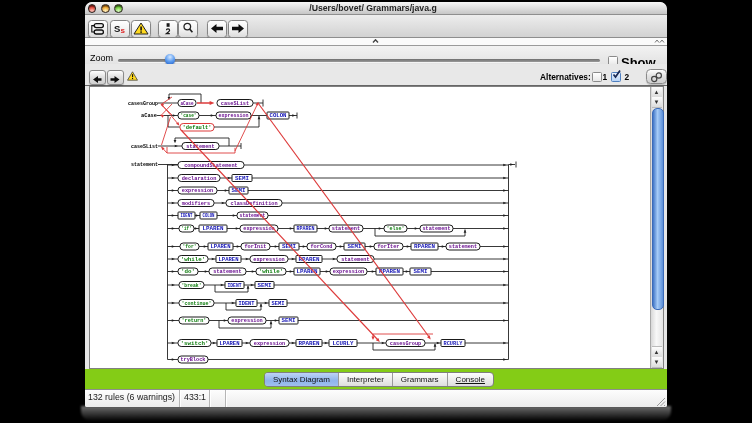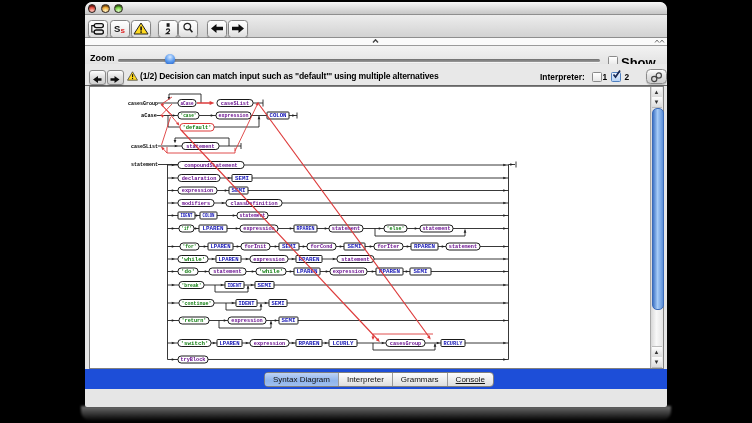--- a/index.html
+++ b/index.html
@@ -23,41 +23,42 @@
 .warnrow{position:absolute;left:0;top:62px;width:582px;height:21px;background:#e8e8e8;border-bottom:1px solid #666;}
 .sbtn{position:absolute;border:1px solid #8a8a8a;border-radius:3px;
 background:linear-gradient(#ffffff,#e2e2e2 45%,#cfcfcf);box-shadow:0 1px 1px rgba(0,0,0,.18);}
 .cvwrap{position:absolute;left:3.5px;top:84px;width:573px;height:281px;border:1px solid #808080;background:#fff;}
 .sb{position:absolute;right:0;top:0;width:11.5px;height:281px;border-left:1px solid #a8a8a8;
 background:linear-gradient(90deg,#d8d8d8,#f8f8f8 45%,#e4e4e4);}
 .sbarr{position:absolute;left:0.5px;width:10px;height:10px;background:linear-gradient(#fdfdfd,#dcdcdc);
 border-bottom:1px solid #bbb;color:#333;font-size:6px;line-height:10px;text-align:center;}
 .thumb{position:absolute;left:1px;top:21px;width:9.5px;height:200px;border-radius:5px;
 background:linear-gradient(90deg,#3f74c6,#a5cbf7 45%,#5b8ed8);border:0.5px solid #3a6ab8;}
-.tabband{position:absolute;left:0;top:366.5px;width:582px;height:20px;background:#1d4ed8;}
+.tabband{position:absolute;left:0;top:366.5px;width:582px;height:20px;background:#84cc16;}
 .tabs{position:absolute;left:179px;top:3px;height:13px;border:1px solid #7f7f7f;border-radius:4px;
 background:linear-gradient(#fdfdfd,#dedede);display:flex;overflow:hidden;}
 .tab{height:13px;line-height:13px;font-size:8px;color:#111;padding:0 8px;border-right:1px solid #9a9a9a;}
 .tab.last{border-right:none;text-decoration:underline;}
 .tab.sel{background:linear-gradient(#bed3f5,#8fb4ec 60%,#9fc0ef);}
 .statusbar{position:absolute;left:0;top:386.5px;width:582px;height:18.5px;
 background:linear-gradient(#fdfdfd,#ebebeb);border-top:1px solid #8e8e8e;}
 .scell{position:absolute;top:0;height:18.5px;border-right:1px solid #b5b5b5;box-shadow:1px 0 0 #fff;}
 .stext{font-size:8.8px;color:#1a1a1a;line-height:15.5px;}
 .cb{position:absolute;width:7.5px;height:7.5px;border:1px solid #8a8a8a;border-radius:1.5px;
 background:linear-gradient(#fff,#e8e8e8);}
 </style></head><body>
 <div id="stage">
  <div class="shadow"></div>
  <div class="win">
 
   <div class="titlebar">
     <div class="tl" style="left:2.7px;background:radial-gradient(circle at 50% 72%,#ff9d8c,#e03a2c 55%,#8c130a);"></div>
     <div class="tl" style="left:16.3px;background:radial-gradient(circle at 50% 72%,#ffeb9c,#f2a327 55%,#a35d04);"></div>
     <div class="tl" style="left:29px;background:radial-gradient(circle at 50% 72%,#c2f695,#68c830 55%,#2f7d08);"></div>
+    <div class="title">/Users/bovet/ Grammars/java.g</div>
   </div>
 
   <div class="toolbar">
     <div class="tbtn" style="left:3px;">
       <svg width="18" height="15" viewBox="0 0 18 15">
         <rect x="5.2" y="2.6" width="9.2" height="4" rx="2" fill="#e8e8e8" stroke="#111" stroke-width="1.3"></rect>
         <rect x="5.2" y="9" width="9.2" height="4" rx="2" fill="#e8e8e8" stroke="#111" stroke-width="1.3"></rect>
         <path d="M5.2,4.6 H2.8 V11 H5.2" stroke="#111" stroke-width="1.1" fill="none"></path>
       </svg></div>
     <div class="tbtn" style="left:24.5px;">
@@ -94,21 +95,21 @@
   <div class="band">
     <svg style="position:absolute;left:286.5px;top:1px" width="7" height="4" viewBox="0 0 7 4">
       <path d="M1,3.5 L3.5,0.8 L6,3.5" stroke="#444" stroke-width="1.4" fill="none"></path>
         </svg>
     <svg style="position:absolute;left:569px;top:1px" width="11" height="4" viewBox="0 0 11 4">
       <path d="M1,3.5 L3,1 L5,3.5 M6,3.5 L8,1 L10,3.5" stroke="#777" stroke-width="1" fill="none"></path>
         </svg>
   </div>
 
   <div class="zoomrow">
-    <div style="position:absolute;left:5px;top:7.5px;font-size:9px;color:#000;font-weight:bold;">Zoom</div>
+    <div style="position:absolute;left:5px;top:7.5px;font-size:9px;color:#000;font-weight:normal;">Zoom</div>
     <div style="position:absolute;left:33px;top:13px;width:482px;height:3px;border-radius:2px;
          background:linear-gradient(#6e6e6e,#9a9a9a);box-shadow:0 1px 0 #f4f4f4;"></div>
     <div style="position:absolute;left:79.5px;top:8.9px;width:10.5px;height:10.5px;border-radius:50%;
          background:radial-gradient(circle at 50% 28%,#d6e9ff,#5c9cf0 48%,#1b57c2);box-shadow:0 1px 1.5px rgba(0,0,0,.4);"></div>
     <div class="cb" style="left:523px;top:10.5px;"></div>
     <div style="position:absolute;left:536px;top:9px;font-size:13px;color:#000;font-weight:bold;">Show NFA</div>
   </div>
 
   <div class="warnrow">
     <div class="sbtn" style="left:4px;top:6px;width:15px;height:12.5px;">
@@ -119,22 +120,21 @@
     <div class="sbtn" style="left:21.5px;top:6px;width:15px;height:12.5px;">
       <svg width="14" height="11" viewBox="0 0 14 11">
             <path d="M11.5,5.5 L6.5,2 V4.2 H2.5 V6.8 H6.5 V9 Z" fill="#111"></path>
           </svg>
     </div>
     <svg style="position:absolute;left:42px;top:7px;" width="11" height="10" viewBox="0 0 11 10">
       <path d="M5.5,0.8 L10.5,9.2 H0.5 Z" fill="#ffd91e" stroke="#444" stroke-width="0.8"></path>
       <rect x="5" y="3.2" width="1.1" height="3" fill="#111"></rect>
           <rect x="5" y="7" width="1.1" height="1.1" fill="#111"></rect>
     </svg>
-    <div style="position:absolute;left:55px;top:6.5px;font-size:8.6px;color:#000;font-weight:bold;letter-spacing:-0.15px;">(1/2) Decision can match input such as "default"' using multiple alternatives</div>
-    <div style="position:absolute;left:455px;top:7.5px;font-size:8.4px;color:#000;font-weight:bold;">Interpreter:</div>
+    <div style="position:absolute;left:455px;top:7.5px;font-size:8.4px;color:#000;font-weight:bold;">Alternatives:</div>
     <div class="cb" style="left:507px;top:8px;"></div>
     <div style="position:absolute;left:517.5px;top:7.5px;font-size:8.4px;color:#000;font-weight:bold;">1</div>
     <div class="cb" style="left:526px;top:8px;background:linear-gradient(#e8f1fd,#b9d4f6);border-color:#4e7fc0;"></div>
     <svg style="position:absolute;left:525.5px;top:5px;" width="11" height="11" viewBox="0 0 11 11">
       <path d="M2.5,5.5 L4.5,8 L9,1.5" stroke="#1a2a55" stroke-width="1.7" fill="none"></path>
         </svg>
     <div style="position:absolute;left:539.5px;top:7.5px;font-size:8.4px;color:#000;font-weight:bold;">2</div>
     <div class="sbtn" style="left:561px;top:4.5px;width:19px;height:13.5px;border-radius:4.5px;">
       <svg width="19" height="13" viewBox="0 0 19 13">
         <circle cx="7.2" cy="8" r="2.6" fill="none" stroke="#444" stroke-width="1.2"></circle>
@@ -482,13 +482,25 @@
 
   <div class="tabband">
     <div class="tabs">
       <div class="tab sel">Syntax Diagram</div>
       <div class="tab">Interpreter</div>
       <div class="tab">Grammars</div>
       <div class="tab last">Console</div>
     </div>
   </div>
 
+  <div class="statusbar">
+    <div class="scell" style="left:0;width:94px;">
+          <div class="stext" style="margin-left:3px;">132 rules (6 warnings)</div>
+        </div>
+    <div class="scell" style="left:94px;width:30px;">
+          <div class="stext" style="margin-left:5px;">433:1</div>
+        </div>
+    <div class="scell" style="left:125px;width:15px;"></div>
+    <svg style="position:absolute;right:1px;bottom:1px;" width="10" height="10" viewBox="0 0 10 10">
+      <path d="M9,1 L1,9 M9,4.5 L4.5,9 M9,8 L8,9" stroke="#999" stroke-width="1"></path>
+        </svg>
+  </div>
  </div>
 </div>
 </body></html>

